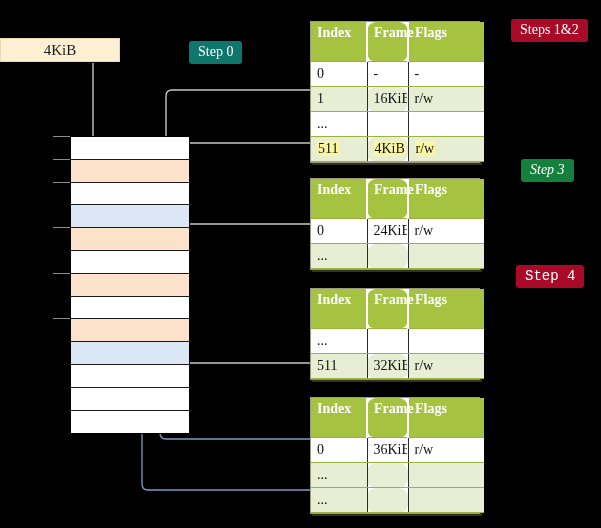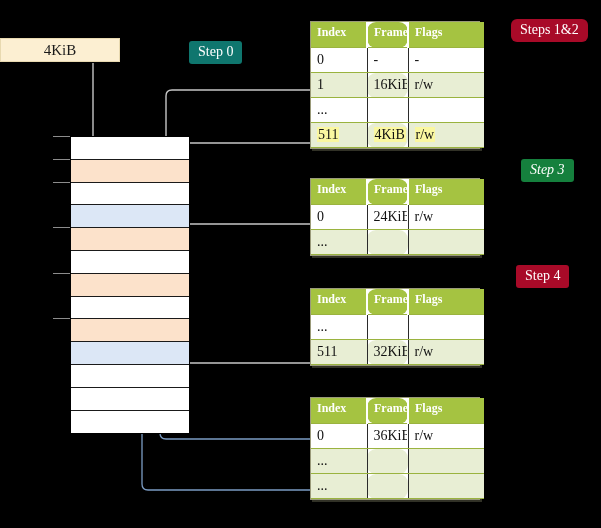--- a/index.html
+++ b/index.html
@@ -94,24 +94,24 @@
     box-shadow: 2px 2px 0 rgba(90,90,70,0.55);
   }
   .ptable table {
     border-collapse: collapse;
     width: 100%;
     table-layout: fixed;
   }
   .ptable th {
     background: #A5C341;
     color: #ffffff;
-    font-size: 12px;
+    font-size: 14px;
     font-weight: bold;
     text-align: left;
-    padding: 3px 6px 7px 6px;
+    padding: 3px 6px 20px 6px;
     border-right: 2px solid #ffffff;
     height: 22px;
     box-sizing: border-box;
   }
   .ptable th:last-child { border-right: none; }
   .ptable td {
     font-size: 14px;
     color: #111111;
     padding: 2px 6px 3px 6px;
     border: 1px solid #9ab33f;
@@ -295,23 +295,23 @@
               <td class="col-frame"></td>
               <td class="col-flags"></td>
             </tr>
           </tbody>
         </table>
       </div>
     </div>
 
   <div id="badges-host">
       <div class="badge" style="left: 189px; top: 41px; background: #0f766e;">Step 0</div>
-      <div class="badge" style="left: 511px; top: 19px; background: rgb(168, 10, 40); border-radius: 6px;">Steps 1&amp;2</div>
+      <div class="badge" style="left: 511px; top: 19px; background: rgb(168, 10, 40);">Steps 1&amp;2</div>
       <div class="badge" style="left: 521px; top: 159px; background: #15803d; font-style: italic;">Step 3</div>
-      <div class="badge" style="left: 516px; top: 265px; background: rgb(168, 10, 40);">Step 4</div>
+      <div class="badge" style="left: 516px; top: 265px; background: rgb(168, 10, 40); font-family: Liberation Mono, monospace;">Step 4</div>
     </div>
 
 <div class="memtick" style="left: 53px; top: 136px; width: 17px;"></div>
     <div class="memtick" style="left: 53px; top: 158.8px; width: 17px;"></div>
     <div class="memtick" style="left: 53px; top: 181.6px; width: 17px;"></div>
     <div class="memtick" style="left: 53px; top: 227.2px; width: 17px;"></div>
     <div class="memtick" style="left: 53px; top: 272.8px; width: 17px;"></div>
     <div class="memtick" style="left: 53px; top: 318.4px; width: 17px;"></div>
   </div>
 

